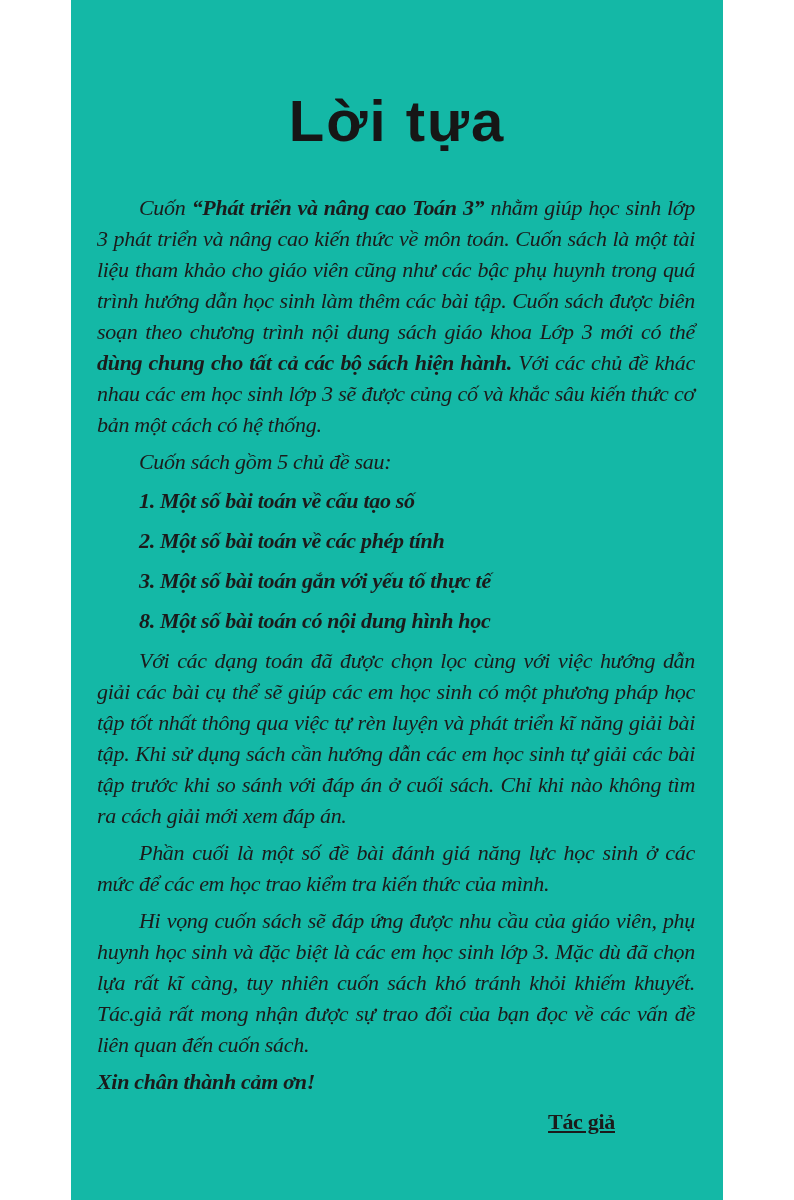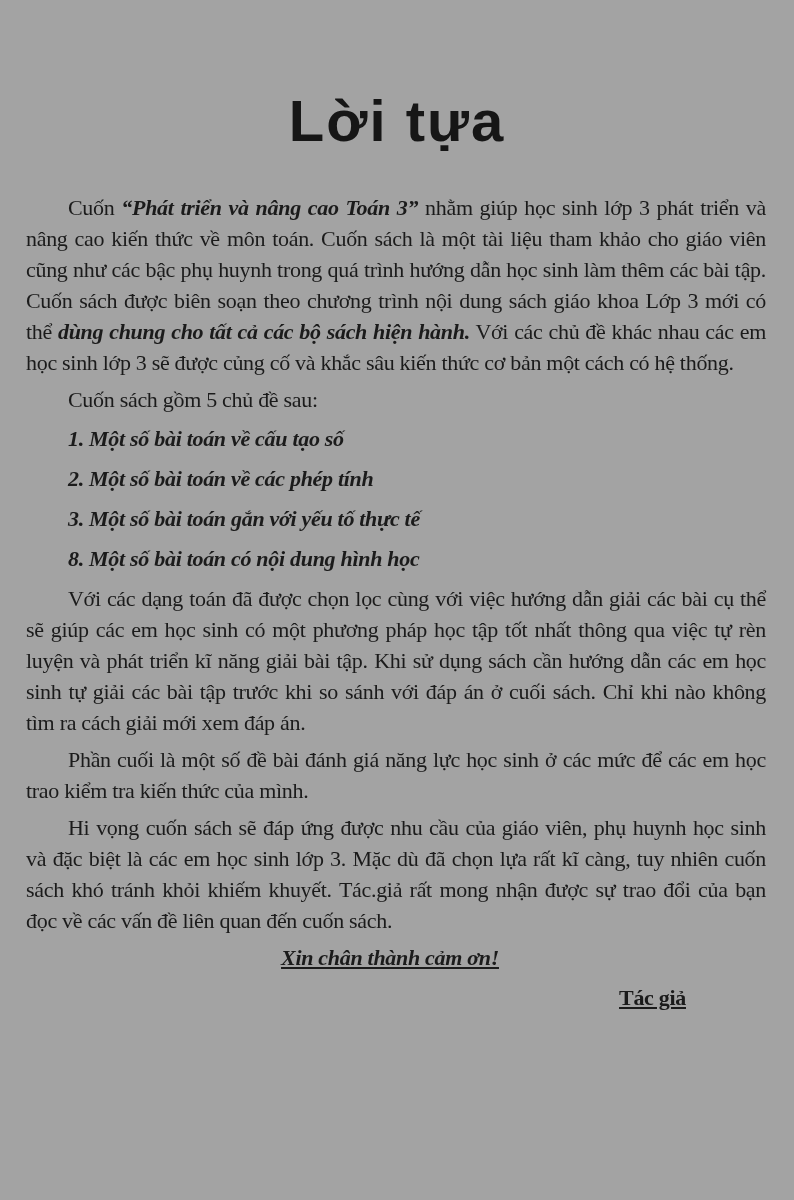--- a/index.html
+++ b/index.html
@@ -2,24 +2,24 @@
 <html><head>
 <meta charset="utf-8">
 <style>
   html, body {
     margin: 0;
     padding: 0;
     background: #ffffff;
   }
   .page {
     position: relative;
-    width: 794px;
+    width: 652px;
     height: 1200px;
     margin: 0 auto;
-    background: #a3a3a3;
+    background: #14b8a6;
     overflow: hidden;
     color: #1b1b1b;
     font-family: "Liberation Serif", serif;
   }
   .title {
     margin: 0;
     padding: 86px 0 0 0;
     height: 70px;
     line-height: 70px;
     text-align: center;
@@ -44,31 +44,30 @@
     margin: 0 0 6px 0 !important;
   }
   .p-intro {
     text-indent: 42px;
     margin: 0 0 8px 0 !important;
   }
   .p-list {
     margin: 0 0 9px 42px !important;
   }
   .p-signoff {
-    text-align: center;
+    text-align: left;
     margin: 0 12px 0 0 !important;
-    text-decoration: underline;
   }
   .p-author {
     text-align: right;
     padding-right: 80px;
     margin: 9px 0 0 0 !important;
     text-decoration: underline;
   }
-  .r-italic { }
+  .r-italic { font-style: italic; }
   .r-bold-italic { font-style: italic; font-weight: 700; }
   .r-bold { font-weight: 700; }
 </style>
 </head>
 <body>
 
 <div class="page">
   <h1 class="title">Lời tựa</h1>
   <div class="content">
       <p class="p-body"><span class="r-italic">Cuốn </span><span class="r-bold-italic">“Phát triển và nâng cao Toán 3”</span><span class="r-italic"> nhằm giúp học sinh lớp 3 phát triển và nâng cao kiến thức về môn toán. Cuốn sách là một tài liệu tham khảo cho giáo viên cũng như các bậc phụ huynh trong quá trình hướng dẫn học sinh làm thêm các bài tập. Cuốn sách được biên soạn theo chương trình nội dung sách giáo khoa Lớp 3 mới có thể </span><span class="r-bold-italic">dùng chung cho tất cả các bộ sách hiện hành.</span><span class="r-italic"> Với các chủ đề khác nhau các em học sinh lớp 3 sẽ được củng cố và khắc sâu kiến thức cơ bản một cách có hệ thống.</span></p>

